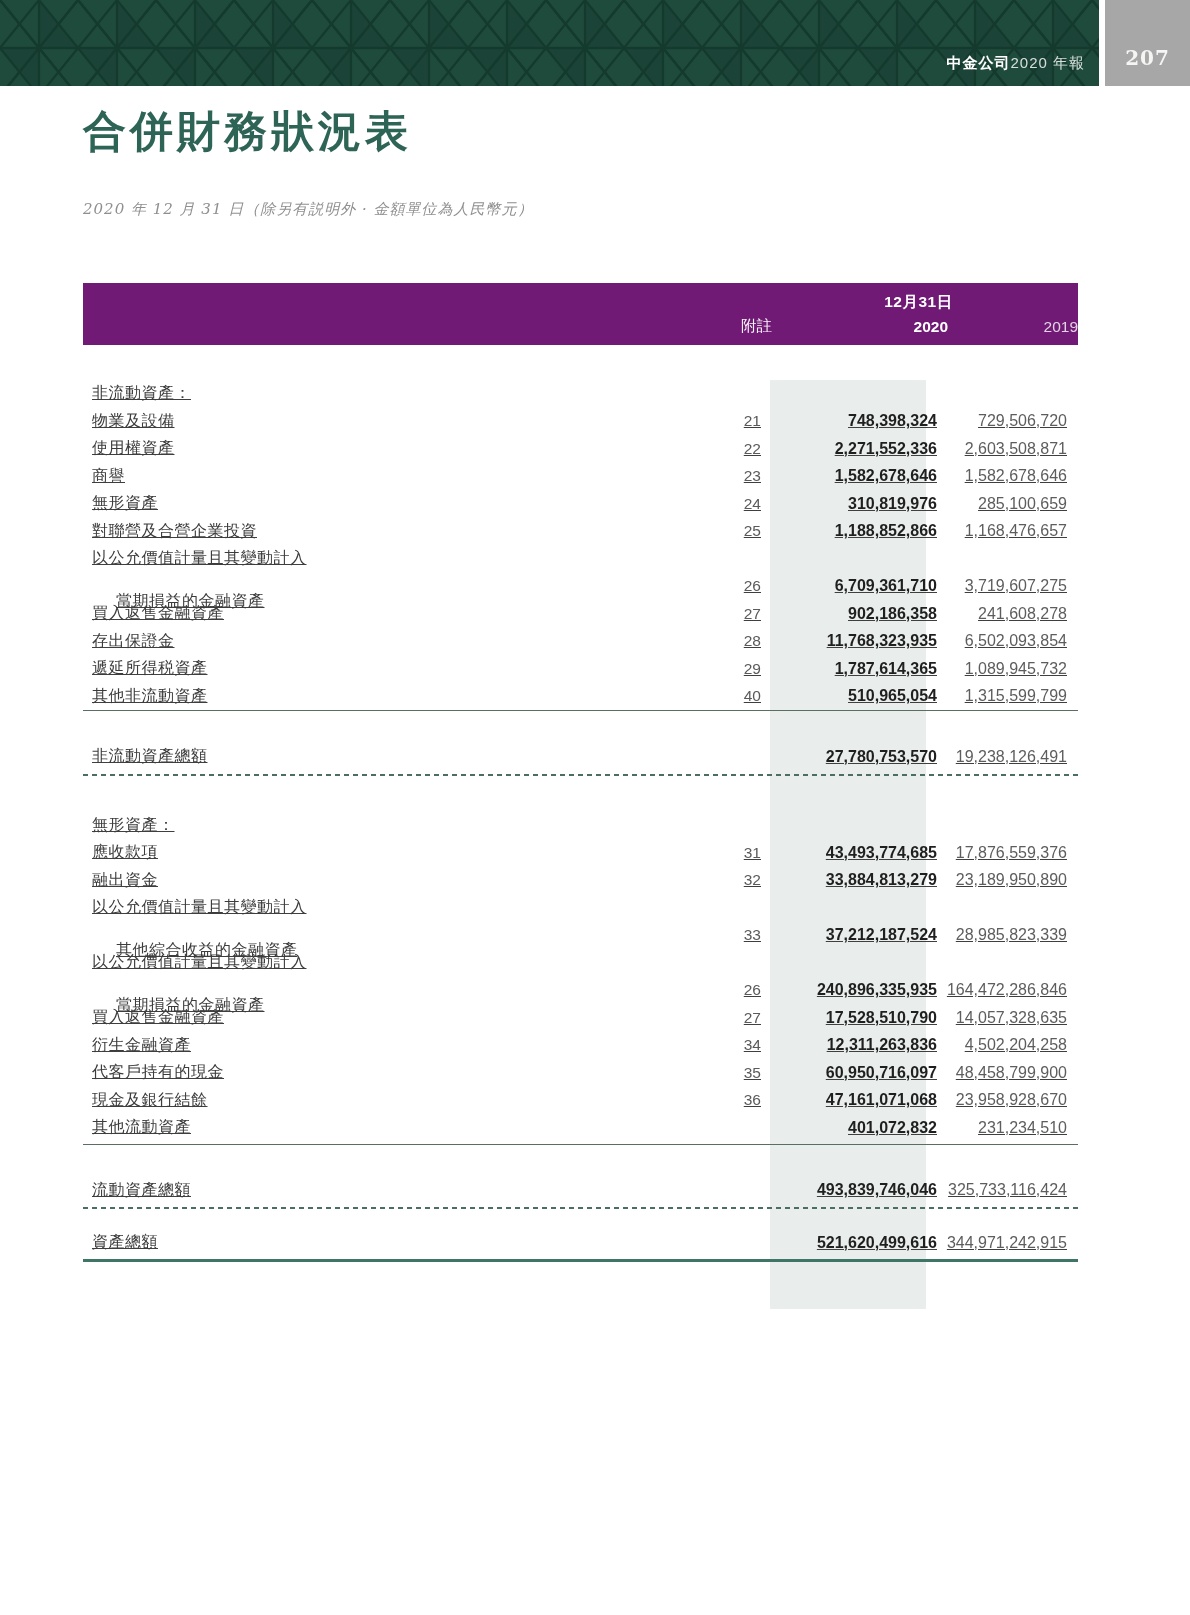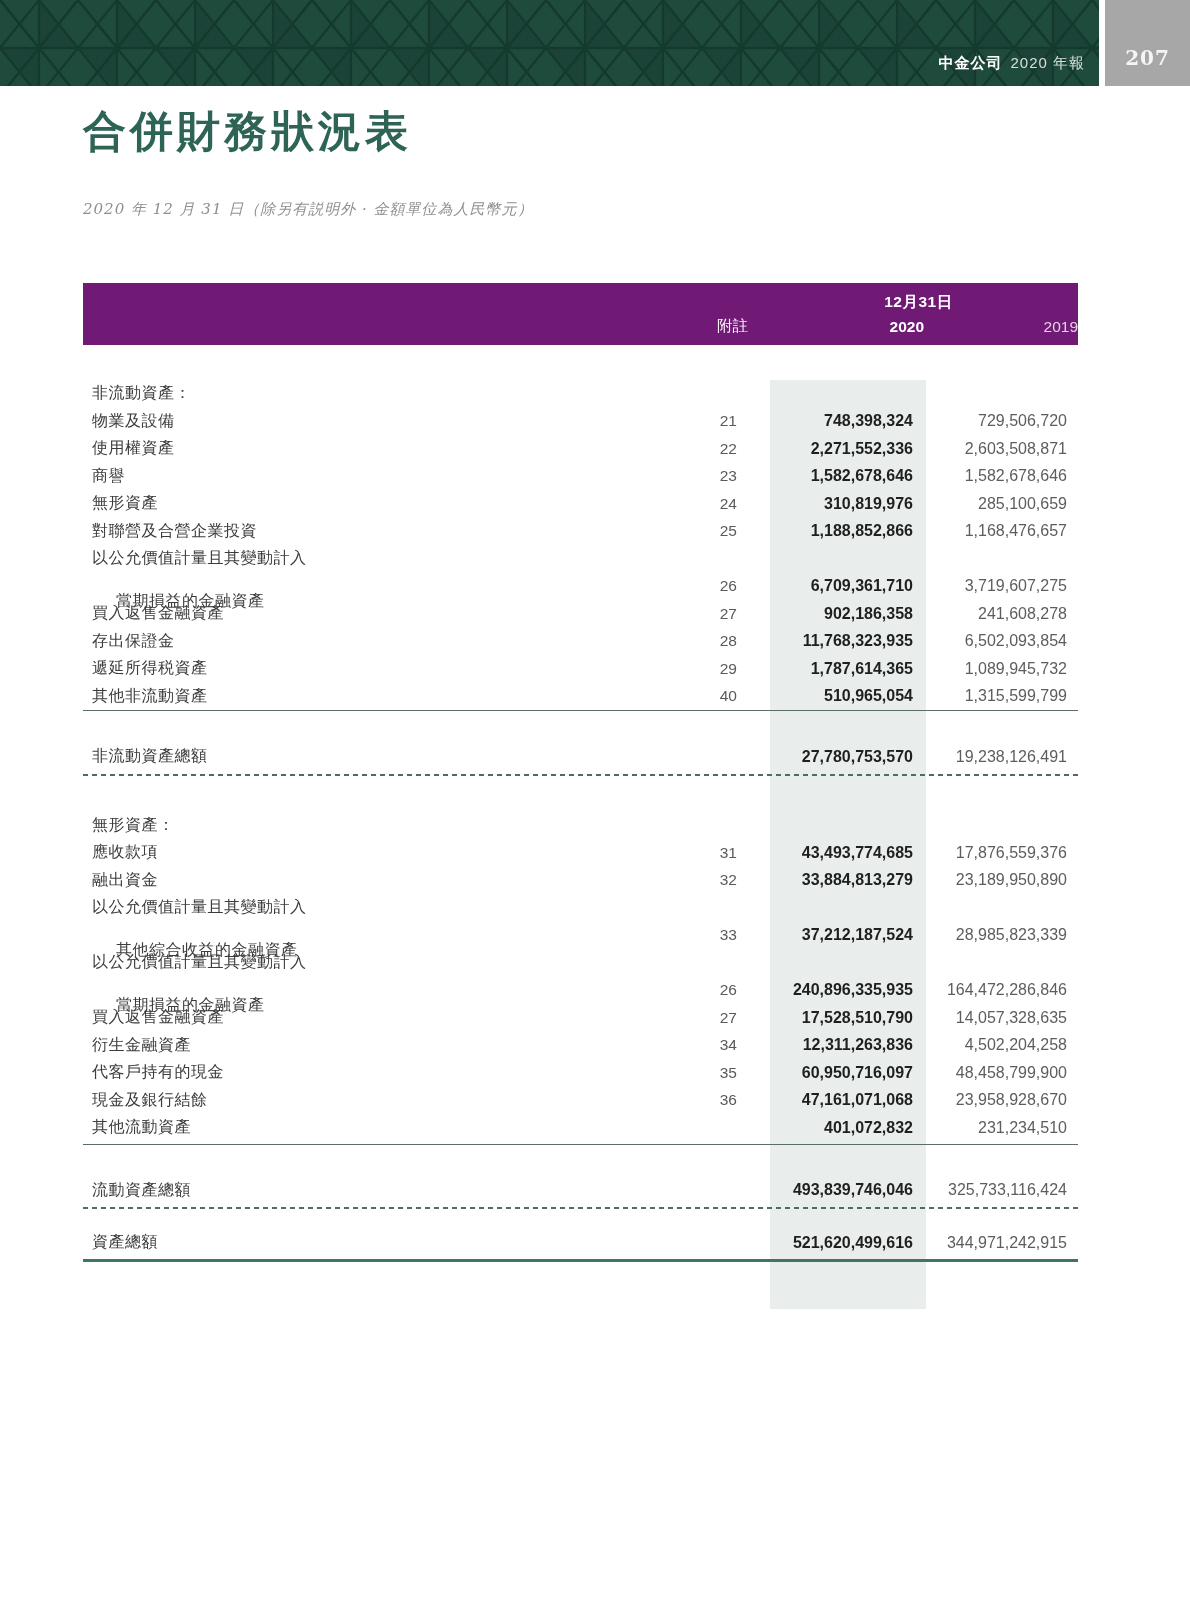--- a/index.html
+++ b/index.html
@@ -6,21 +6,21 @@
   .page{
     position:relative;width:1190px;height:1615px;background:#ffffff;overflow:hidden;
     font-family:"Liberation Sans","DejaVu Sans",sans-serif;color:#3f3f3f;
   }
   
   .band{position:absolute;left:0;top:0;width:1099px;height:86px;overflow:hidden;}
   .band svg{display:block;}
   .band-text{
     position:absolute;right:14px;bottom:13px;font-size:15px;color:#ffffff;letter-spacing:1px;
   }
-  .band-text .brand{font-weight:bold;margin-right:8px;}
+  .band-text .brand{font-weight:bold;}
   .band-text .yr{color:rgba(255,255,255,0.82);font-weight:normal;}
   .page-box{
     position:absolute;left:1105px;top:0;width:85px;height:86px;background:#a7a7a7;
     display:flex;align-items:flex-end;justify-content:center;
   }
   .page-box span{
     font-family:"DejaVu Serif","Liberation Serif",serif;font-weight:bold;
     color:#f5f5f3;font-size:20px;padding-bottom:16px;letter-spacing:1px;
   }
   
@@ -43,26 +43,26 @@
     position:absolute;left:687px;top:9px;width:297px;text-align:center;
     font-size:15.5px;font-weight:bold;letter-spacing:0.5px;
   }
   .thead .col-row{
     position:absolute;left:0;bottom:8px;width:100%;display:flex;align-items:center;
   }
   .cell{box-sizing:border-box;}
   .c-label{flex:1 1 auto;padding-left:9px;text-align:left;}
   .c-note{width:100px;text-align:right;}
   .c-2020{width:176px;text-align:right;}
-  .c-2019{width:154px;text-align:right;}
+  .c-2019{width:130px;text-align:right;}
   .row-pad{padding-right:11px;}
   .thead .c-note{font-size:15.5px;color:rgba(255,255,255,0.95);}
   .thead .c-2020{font-size:15.5px;font-weight:bold;}
   .thead .c-2019{font-size:15.5px;color:rgba(255,255,255,0.8);}
-  .tbody{position:relative;}
+  .tbody{position:relative;text-decoration:underline;}
   .shade{
     position:absolute;left:687px;top:0;width:156px;height:929px;
     background:#e9eeec;z-index:0;
   }
   .sec,.t-row,.line{position:relative;z-index:1;}
   .t-row{display:flex;align-items:center;height:27.5px;font-size:16px;}
   .sec-header .c-label{color:#3c3c3c;letter-spacing:0.5px;}
   .t-row .c-label{color:#3c3c3c;letter-spacing:0.5px;}
   .t-row .c-note{color:#5a5a5a;font-size:15.5px;}
   .t-row .c-2020{color:#1f1f1f;font-weight:bold;}

